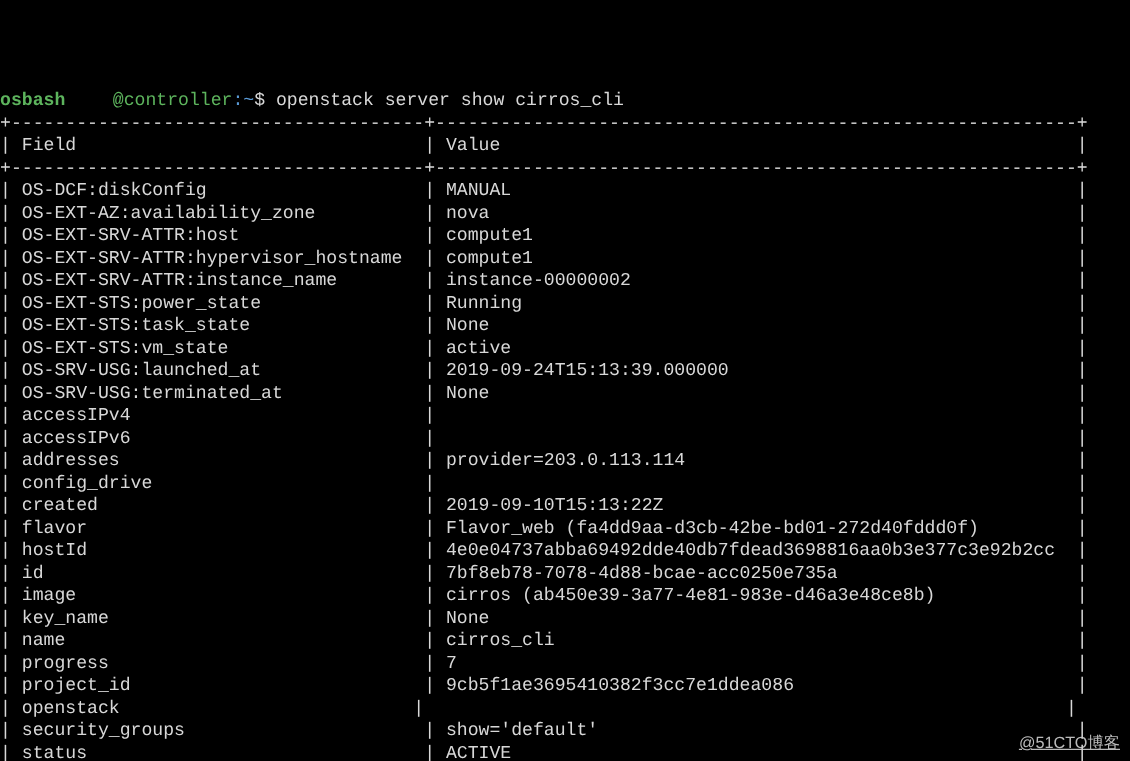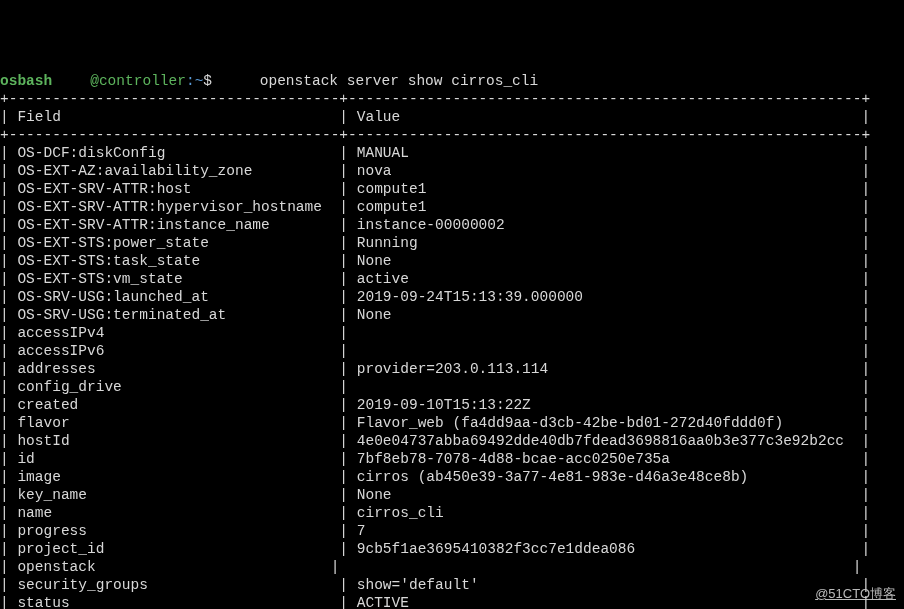--- a/index.html
+++ b/index.html
@@ -17,21 +17,21 @@
       width: 904px;
       height: 609px;
       overflow: hidden;
       white-space: pre;
       position: relative;
     }
     .prompt-user { color: #5db45d; font-weight: bold; }
     .prompt-host { color: #5db45d; margin-left: 38px; }
     .prompt-path { color: #5a9ad6; }
     .prompt-dollar { color: #d8d8d8; }
-    .cmd { color: #d8d8d8; margin-left: 39px; }
+    .cmd { color: #d8d8d8; }
     .watermark {
       position: absolute;
       bottom: 6px;
       right: 8px;
       color: #cfcfcf;
       font-size: 13px;
       font-family: sans-serif;
       opacity: 0.9;
       text-decoration: underline;
     }

